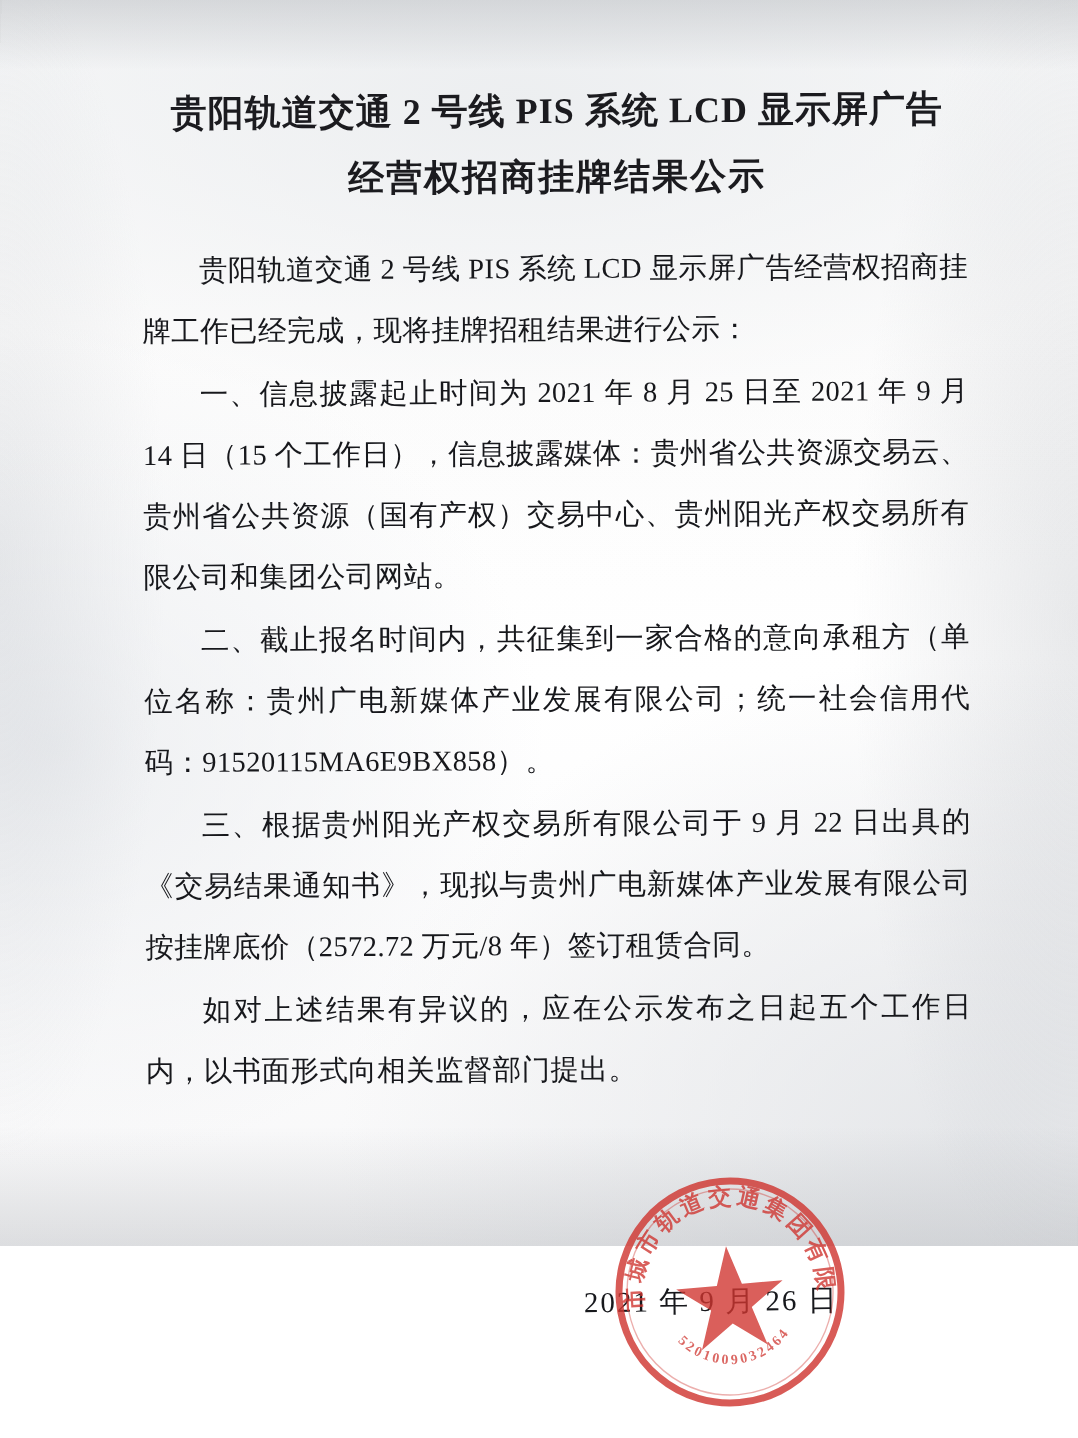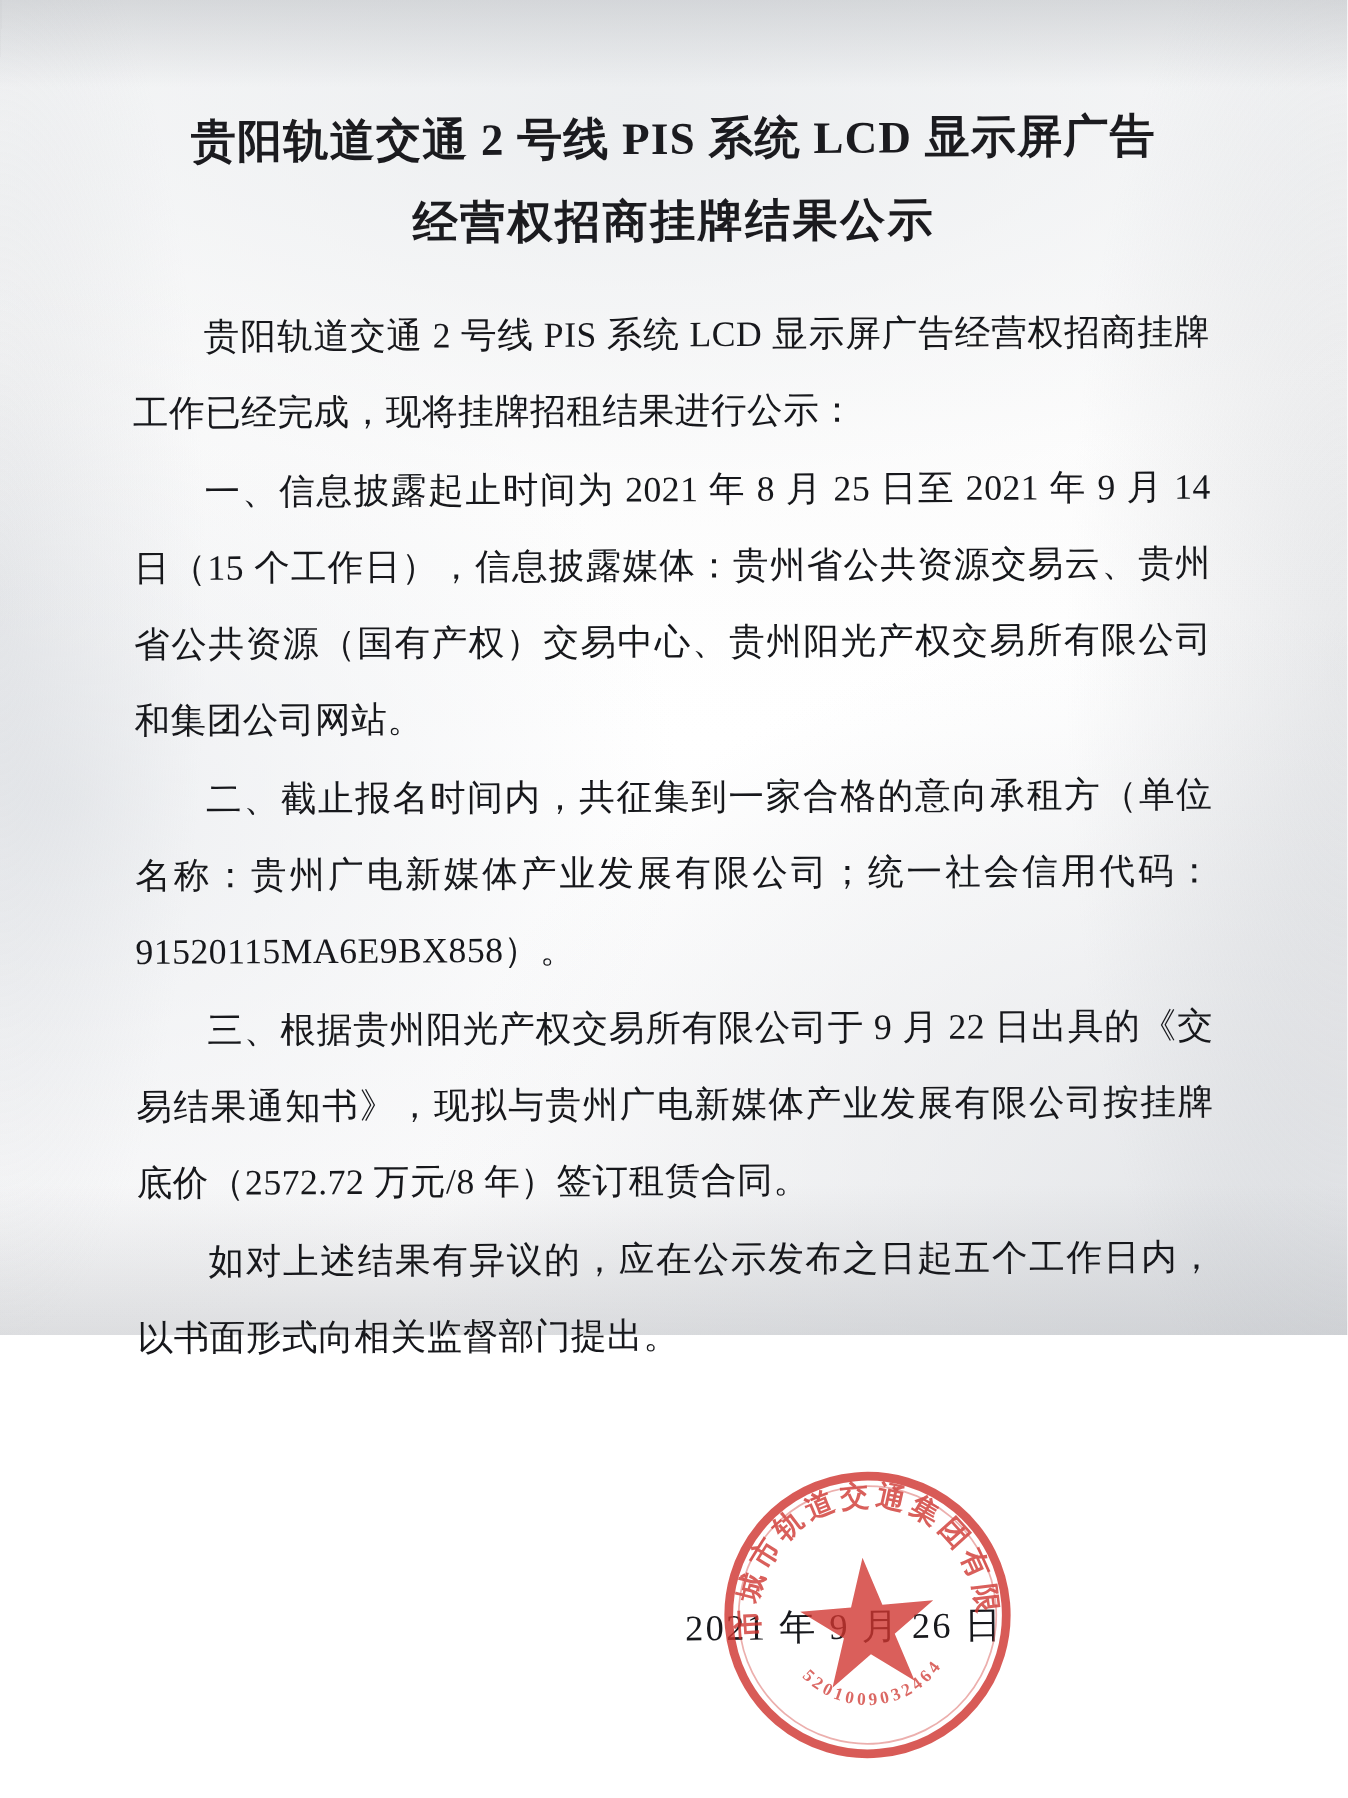--- a/index.html
+++ b/index.html
@@ -11,27 +11,28 @@
     height: 1438px;
     overflow: hidden;
     font-family: "Liberation Serif", "DejaVu Serif", serif;
     background: #ffffff;
   }
 
   
   .page {
     position: relative;
     width: 1078px;
-    height: 1068px;
+    height: 1246px;
     background:
       radial-gradient(ellipse 1200px 520px at 48% 8%, rgba(236,238,240,0.95) 0%, rgba(250,250,250,0.2) 60%, rgba(255,255,255,0) 100%),
       radial-gradient(ellipse 900px 700px at 90% 92%, rgba(226,228,231,0.85) 0%, rgba(255,255,255,0) 70%),
       radial-gradient(ellipse 700px 600px at 5% 60%, rgba(233,235,238,0.8) 0%, rgba(255,255,255,0) 70%),
       linear-gradient(178deg, #f4f5f6 0%, #fbfbfb 25%, #ffffff 55%, #f7f7f8 100%);
     box-sizing: border-box;
+    padding-left: 36px;
   }
   
   .texture {
     position: absolute;
     inset: 0;
     pointer-events: none;
     background:
       linear-gradient(92deg, rgba(0,0,0,0.018) 0 2px, rgba(0,0,0,0) 2px 160px),
       linear-gradient(271deg, rgba(0,0,0,0.013) 0 1px, rgba(0,0,0,0) 1px 90px),
       radial-gradient(ellipse 300px 900px at 100% 50%, rgba(190,193,198,0.35), rgba(255,255,255,0) 75%),

